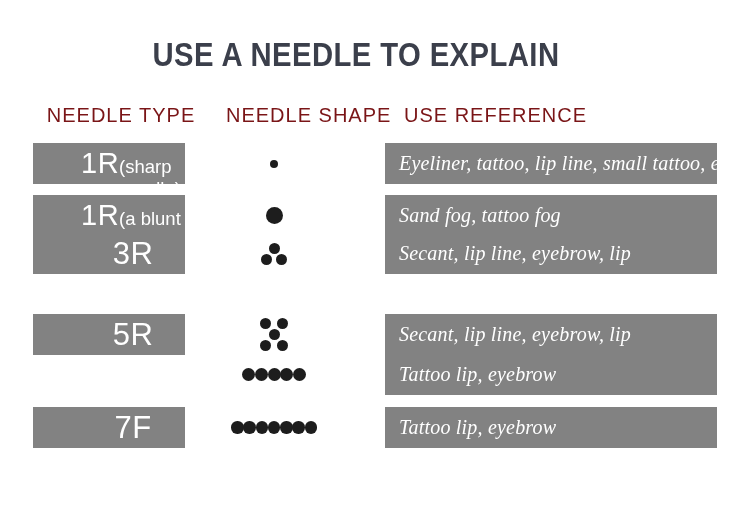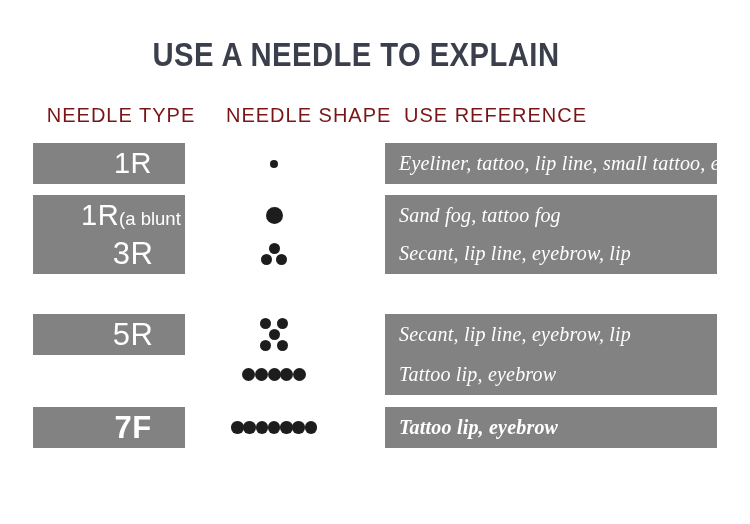--- a/index.html
+++ b/index.html
@@ -50,20 +50,21 @@
   <h1 class="page-title">USE A NEEDLE TO EXPLAIN</h1>
 
   <span class="col-header type">NEEDLE TYPE</span>
   <span class="col-header shape">NEEDLE SHAPE</span>
   <span class="col-header use">USE REFERENCE</span>
 
   <div id="rows">
   <div class="row" style="top: 143px;">
     <div class="type-box">
       <span class="type-main">1R</span>
+          <span class="type-sub">(sharp needle)</span>
     </div>
     <div class="shape-cell">
       <div class="dots">
             <div class="dot" style="width: 8px; height: 8px; left: -4px; top: -4px;"></div>
           </div>
     </div>
     <div class="use-box">
       <span class="use-text">Eyeliner, tattoo, lip line, small tattoo, etc.</span>
     </div>
   </div>
@@ -127,21 +128,21 @@
             <div class="dot" style="width: 13px; height: 13px; left: -6.5px; top: -6.5px;"></div>
             <div class="dot" style="width: 13px; height: 13px; left: 6.24px; top: -6.5px;"></div>
             <div class="dot" style="width: 13px; height: 13px; left: 18.98px; top: -6.5px;"></div>
           </div>
     </div>
     <div class="use-box">
       <span class="use-text">Tattoo lip, eyebrow</span>
     </div>
   </div>
 
-  <div class="row no-sub" style="top: 407px; font-weight: bold;">
+  <div class="row no-sub" style="top: 407px;">
     <div class="type-box">
       <span class="type-main">7F</span>
           <span class="type-sub"></span>
     </div>
     <div class="shape-cell">
       <div class="dots">
             <div class="dot" style="width: 12.5px; height: 12.5px; left: -43px; top: -6.25px;"></div>
             <div class="dot" style="width: 12.5px; height: 12.5px; left: -30.75px; top: -6.25px;"></div>
             <div class="dot" style="width: 12.5px; height: 12.5px; left: -18.5px; top: -6.25px;"></div>
             <div class="dot" style="width: 12.5px; height: 12.5px; left: -6.25px; top: -6.25px;"></div>

